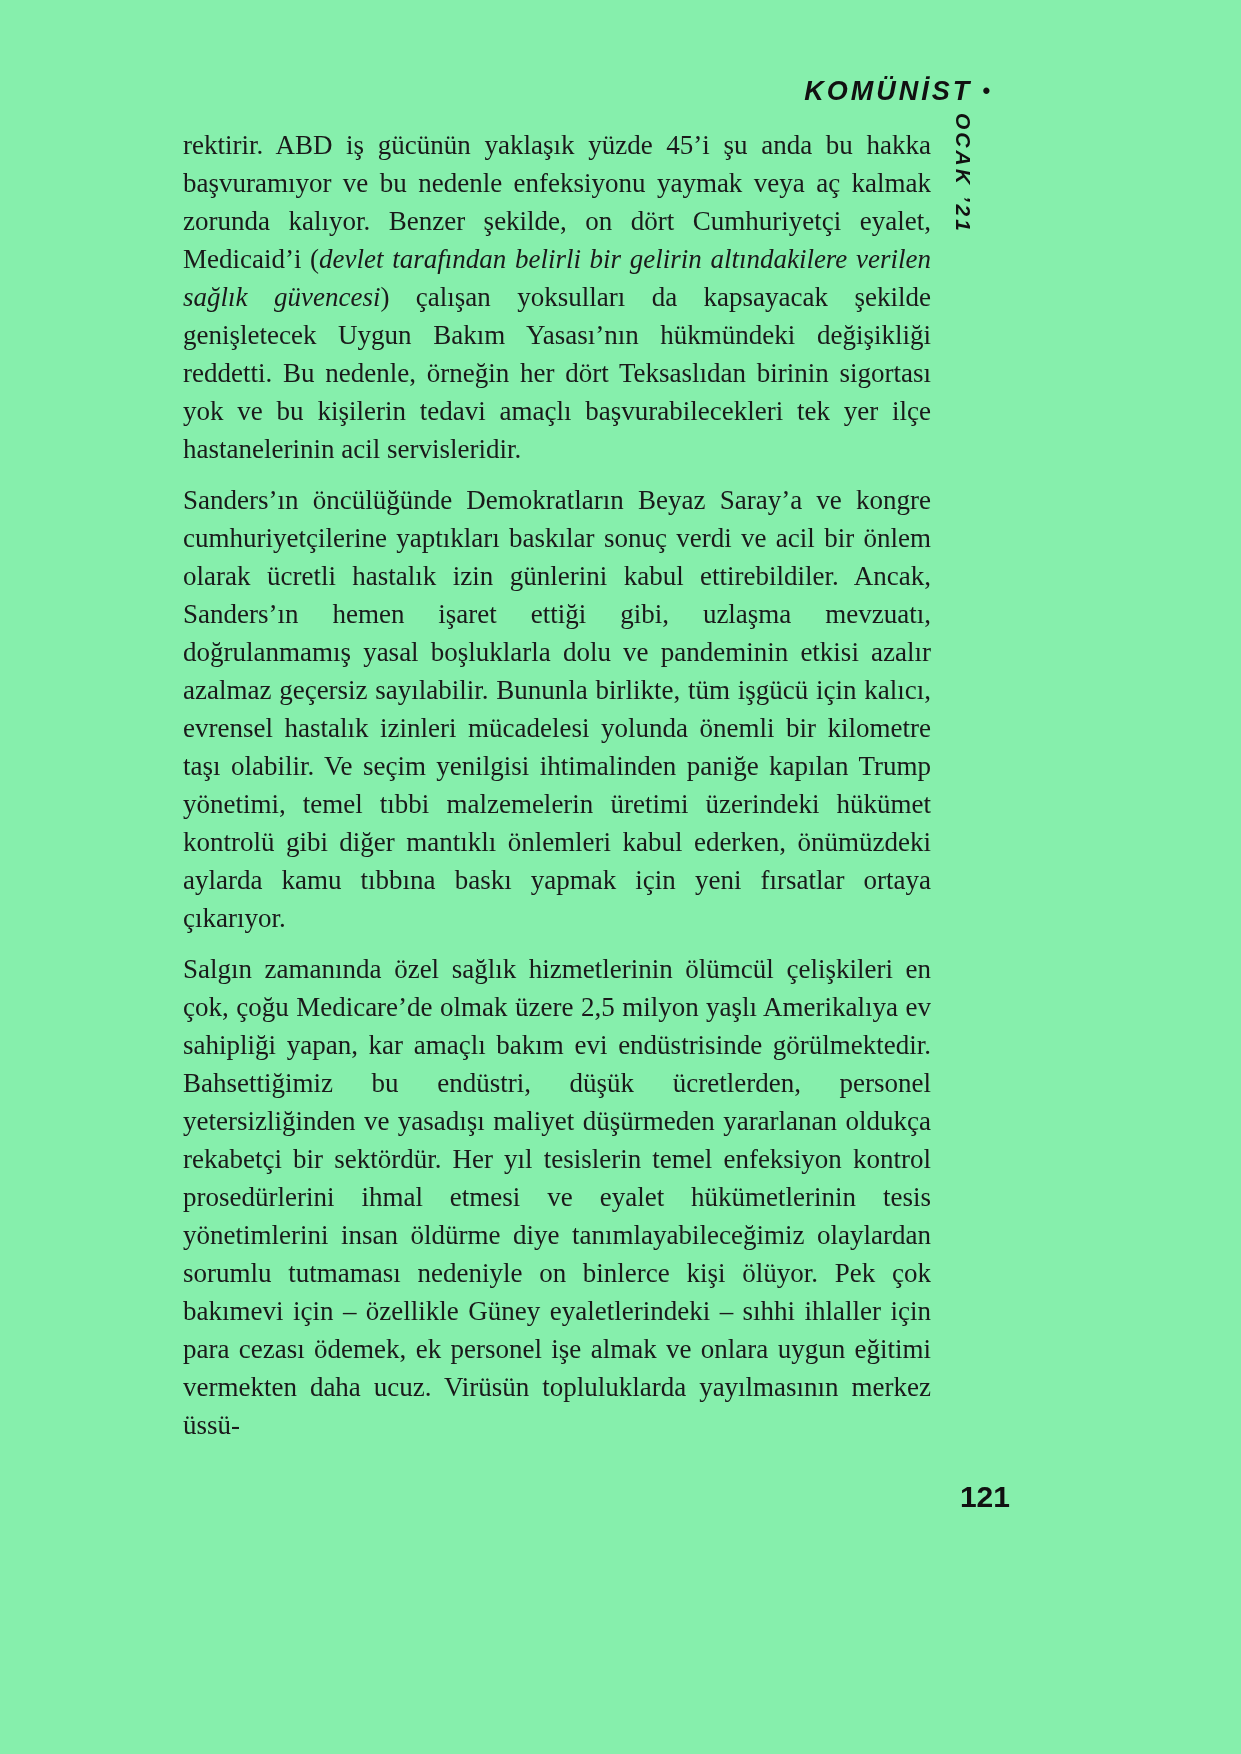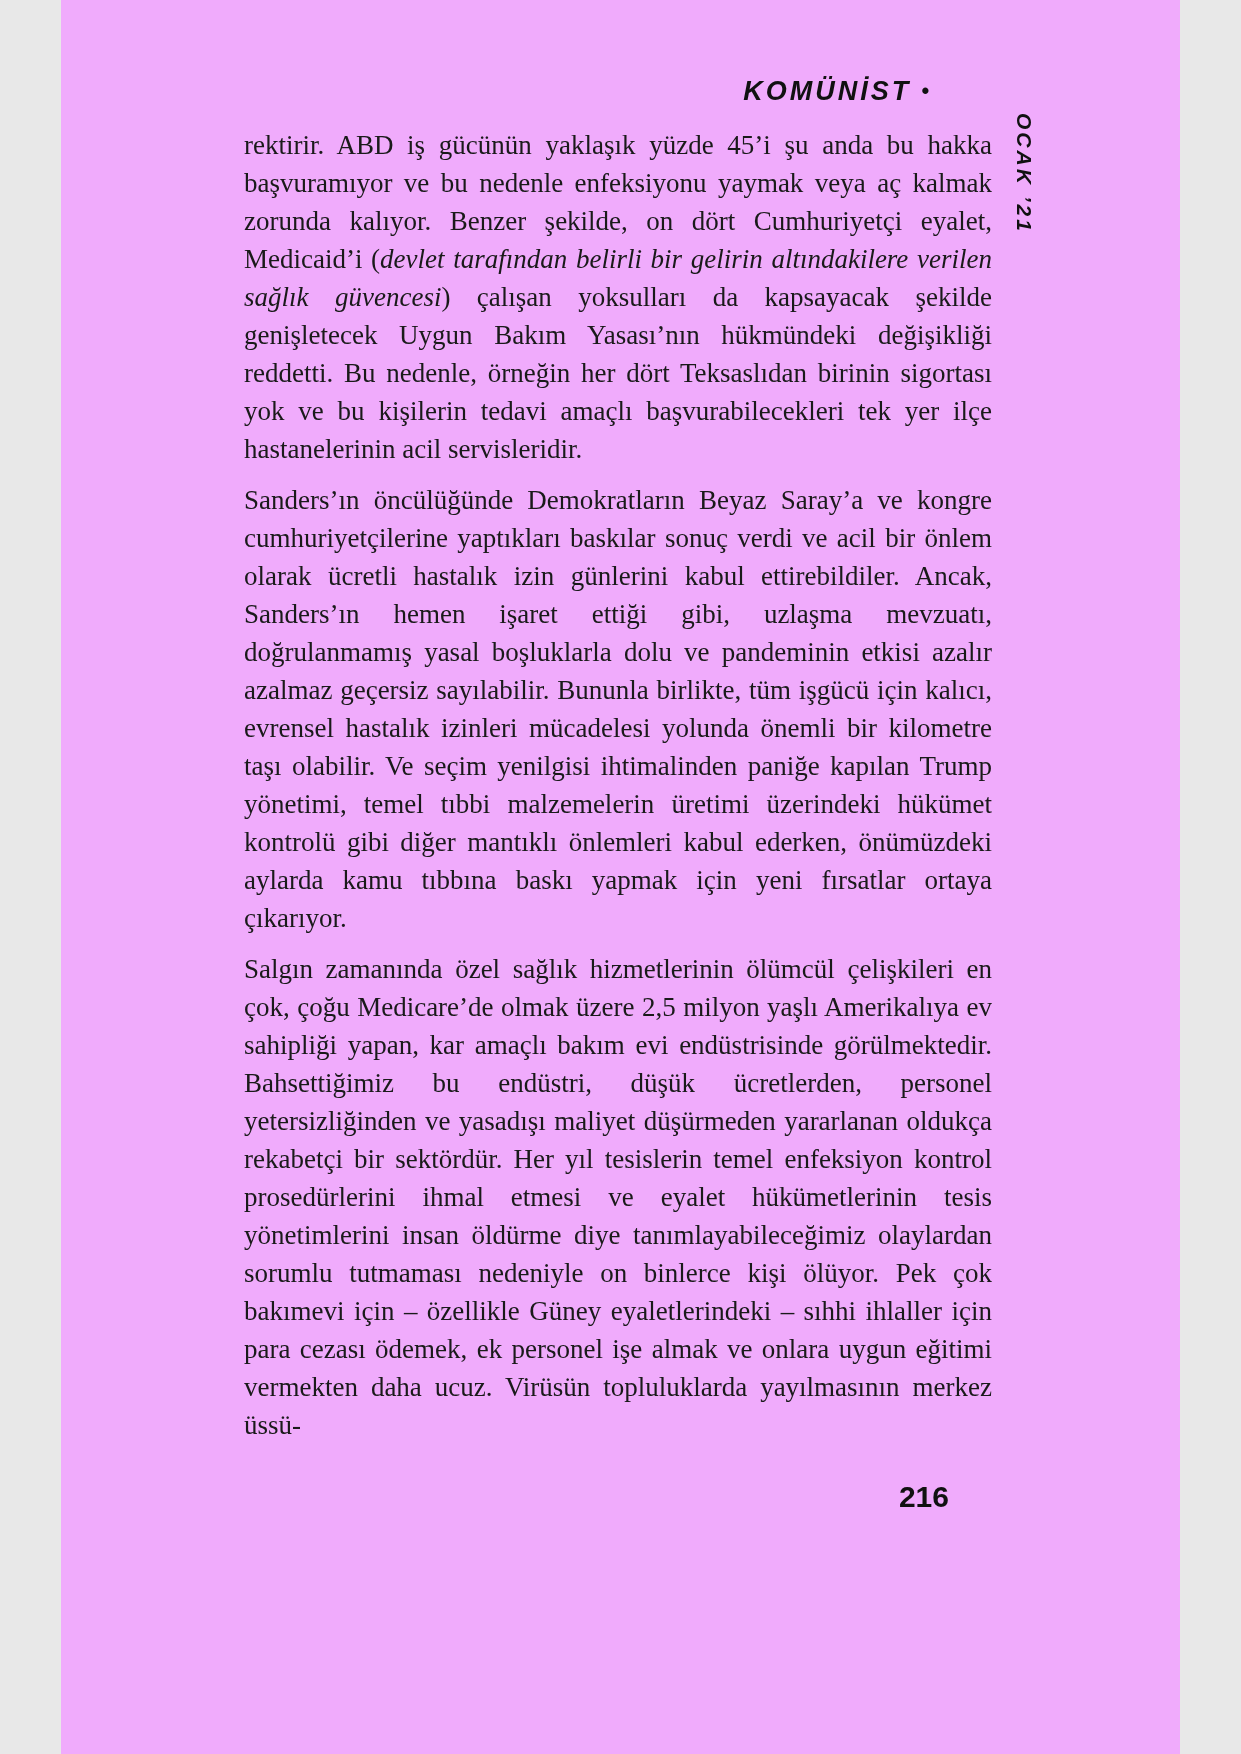--- a/index.html
+++ b/index.html
@@ -2,24 +2,24 @@
 <html lang="tr"><head>
 <meta charset="utf-8">
 <style>
   html, body {
     margin: 0;
     padding: 0;
     background: #e8e8e8;
   }
   .page {
     position: relative;
-    width: 1119px;
+    width: 1241px;
     height: 1754px;
     margin: 0 auto;
-    background: #f0abfc;
+    background: #86efac;
     color: #161616;
     overflow: hidden;
   }
 
   
   .running-header {
     position: absolute;
     top: 76px;
     right: 251px;
     white-space: nowrap;
@@ -99,15 +99,15 @@
   <div class="issue-label">OCAK ’21</div>
 
   <div class="body-column">
     <p><span>rektirir. ABD iş gücünün yaklaşık yüzde 45’i şu anda bu hakka başvuramıyor ve bu nedenle enfeksiyonu yaymak veya aç kalmak zorunda kalıyor. Benzer şekilde, on dört Cumhuriyetçi eyalet, Medicaid’i (</span><em>devlet tarafından belirli bir gelirin altındakilere verilen sağlık güvencesi</em><span>) çalışan yoksulları da kapsayacak şekilde genişletecek Uygun Bakım Yasası’nın hükmündeki değişikliği reddetti. Bu nedenle, örneğin her dört Teksaslıdan birinin sigortası yok ve bu kişilerin tedavi amaçlı başvurabilecekleri tek yer ilçe hastanelerinin acil servisleridir.</span></p>
 
     <p><span>Sanders’ın öncülüğünde Demokratların Beyaz Saray’a ve kongre cumhuriyetçilerine yaptıkları baskılar sonuç verdi ve acil bir önlem olarak ücretli hastalık izin günlerini kabul ettirebildiler. Ancak, Sanders’ın hemen işaret ettiği gibi, uzlaşma mevzuatı, doğrulanmamış yasal boşluklarla dolu ve pandeminin etkisi azalır azalmaz geçersiz sayılabilir. Bununla birlikte, tüm işgücü için kalıcı, evrensel hastalık izinleri mücadelesi yolunda önemli bir kilometre taşı olabilir. Ve seçim yenilgisi ihtimalinden paniğe kapılan Trump yönetimi, temel tıbbi malzemelerin üretimi üzerindeki hükümet kontrolü gibi diğer mantıklı önlemleri kabul ederken, önümüzdeki aylarda kamu tıbbına baskı yapmak için yeni fırsatlar ortaya çıkarıyor.</span></p>
 
     <p><span>Salgın zamanında özel sağlık hizmetlerinin ölümcül çelişkileri en çok, çoğu Medicare’de olmak üzere 2,5 milyon yaşlı Amerikalıya ev sahipliği yapan, kar amaçlı bakım evi endüstrisinde görülmektedir. Bahsettiğimiz bu endüstri, düşük ücretlerden, personel yetersizliğinden ve yasadışı maliyet düşürmeden yararlanan oldukça rekabetçi bir sektördür. Her yıl tesislerin temel enfeksiyon kontrol prosedürlerini ihmal etmesi ve eyalet hükümetlerinin tesis yönetimlerini insan öldürme diye tanımlayabileceğimiz olaylardan sorumlu tutmaması nedeniyle on binlerce kişi ölüyor. Pek çok bakımevi için – özellikle Güney eyaletlerindeki – sıhhi ihlaller için para cezası ödemek, ek personel işe almak ve onlara uygun eğitimi vermekten daha ucuz. Virüsün topluluklarda yayılmasının merkez üssü-</span></p>
   </div>
 
-  <div class="page-number">216</div>
+  <div class="page-number">121</div>
 
 </div>
 
 </body></html>

